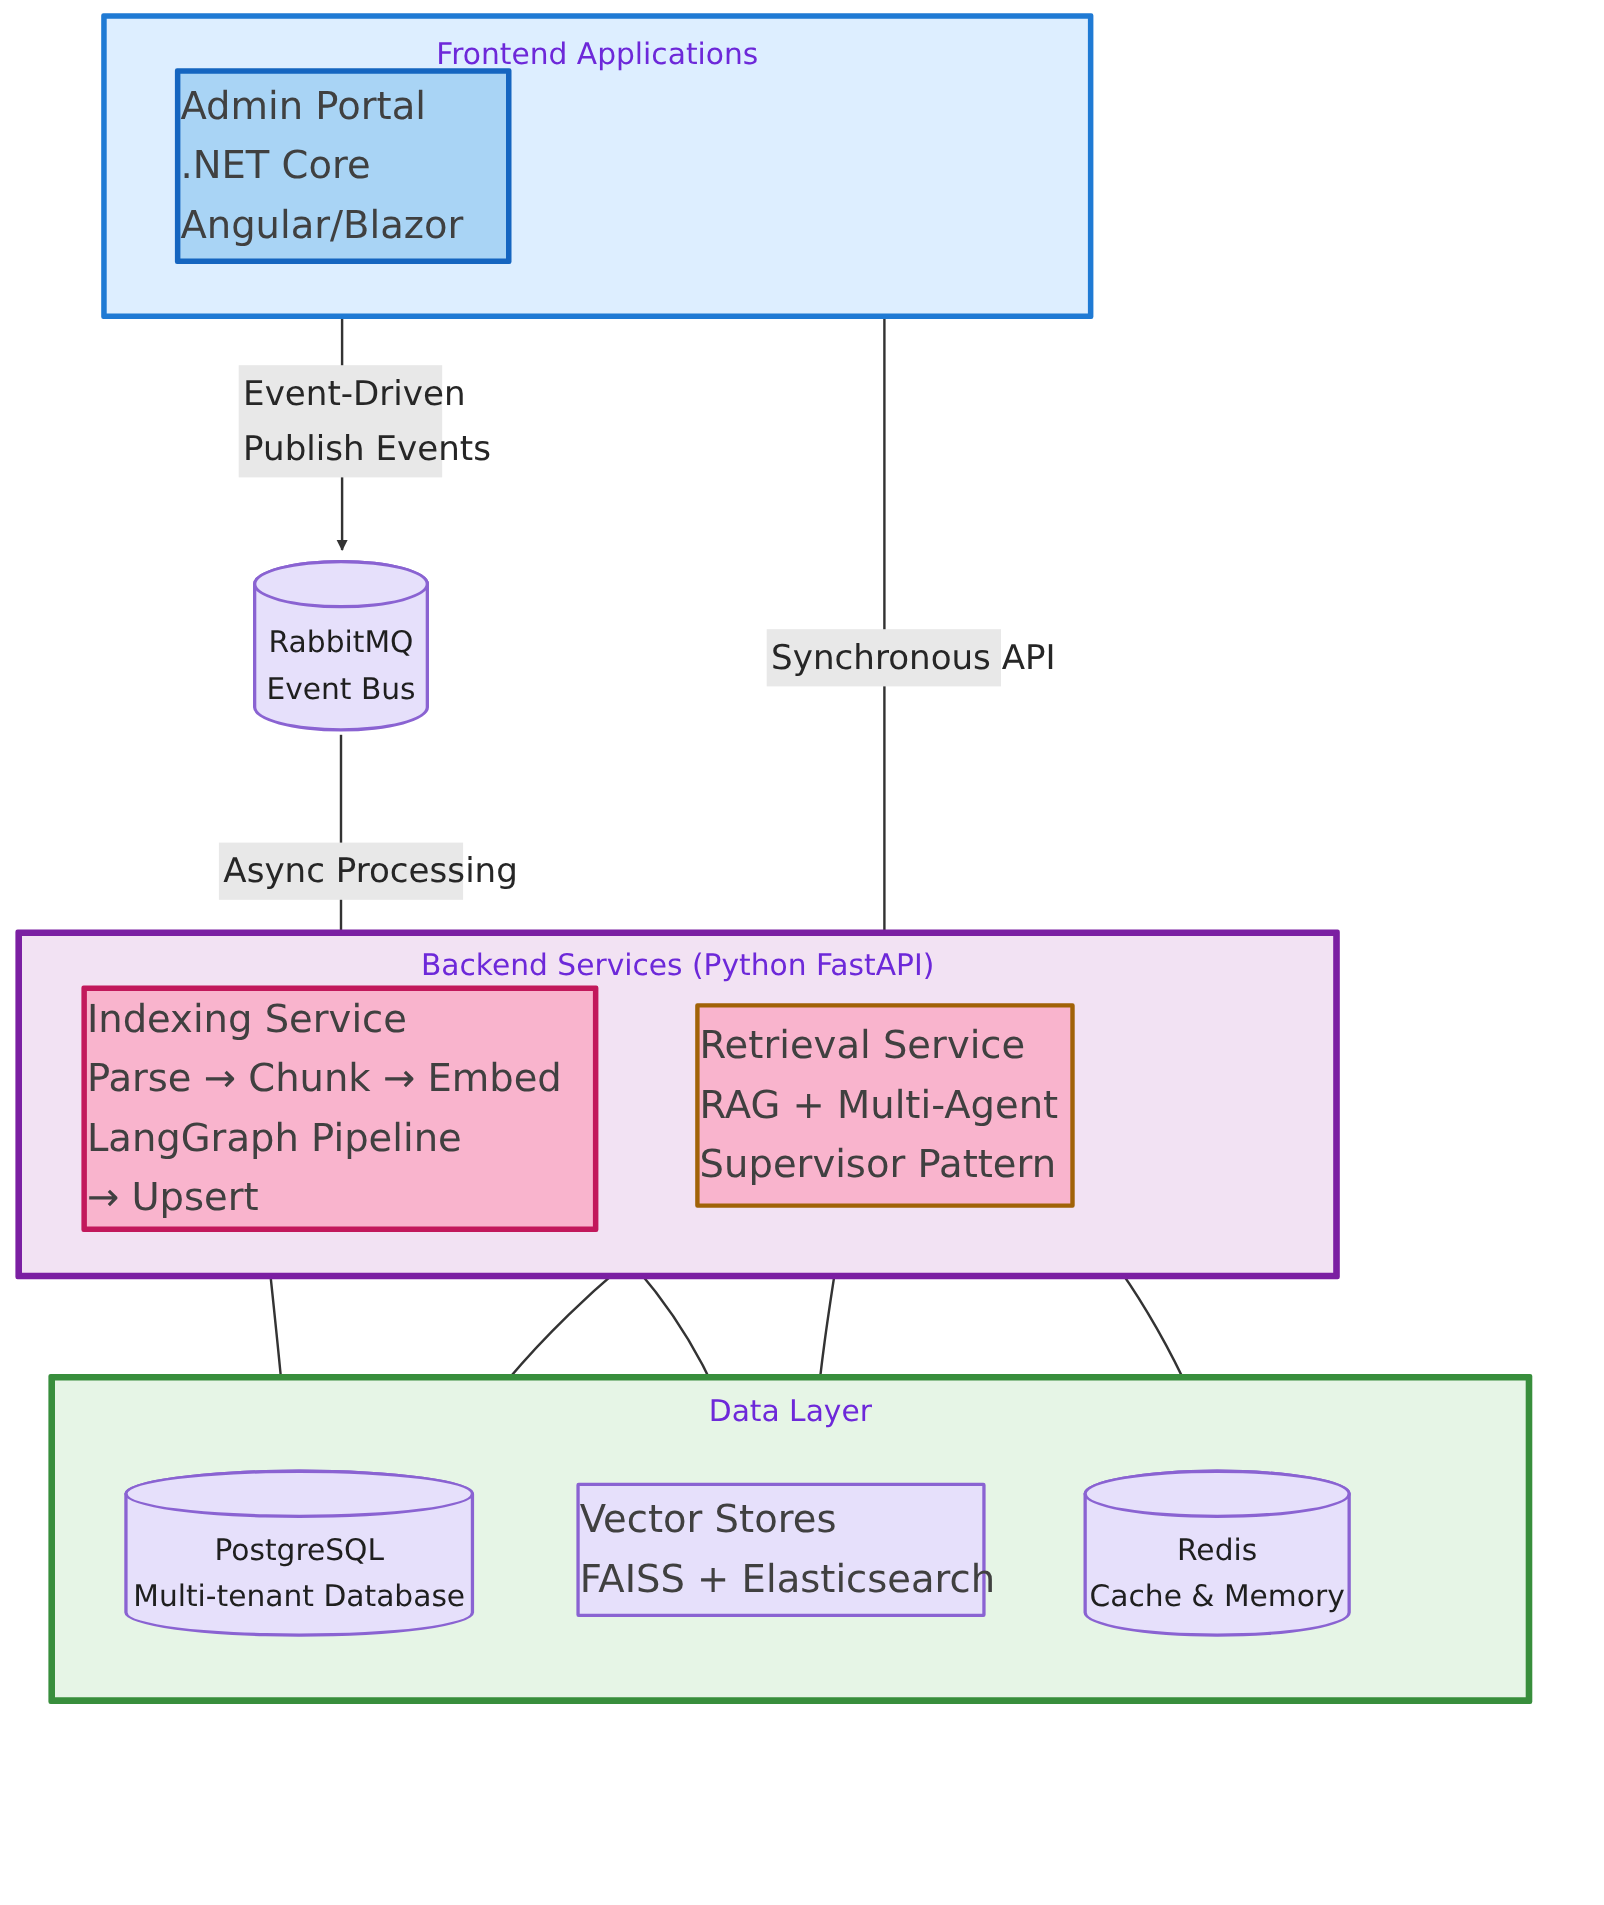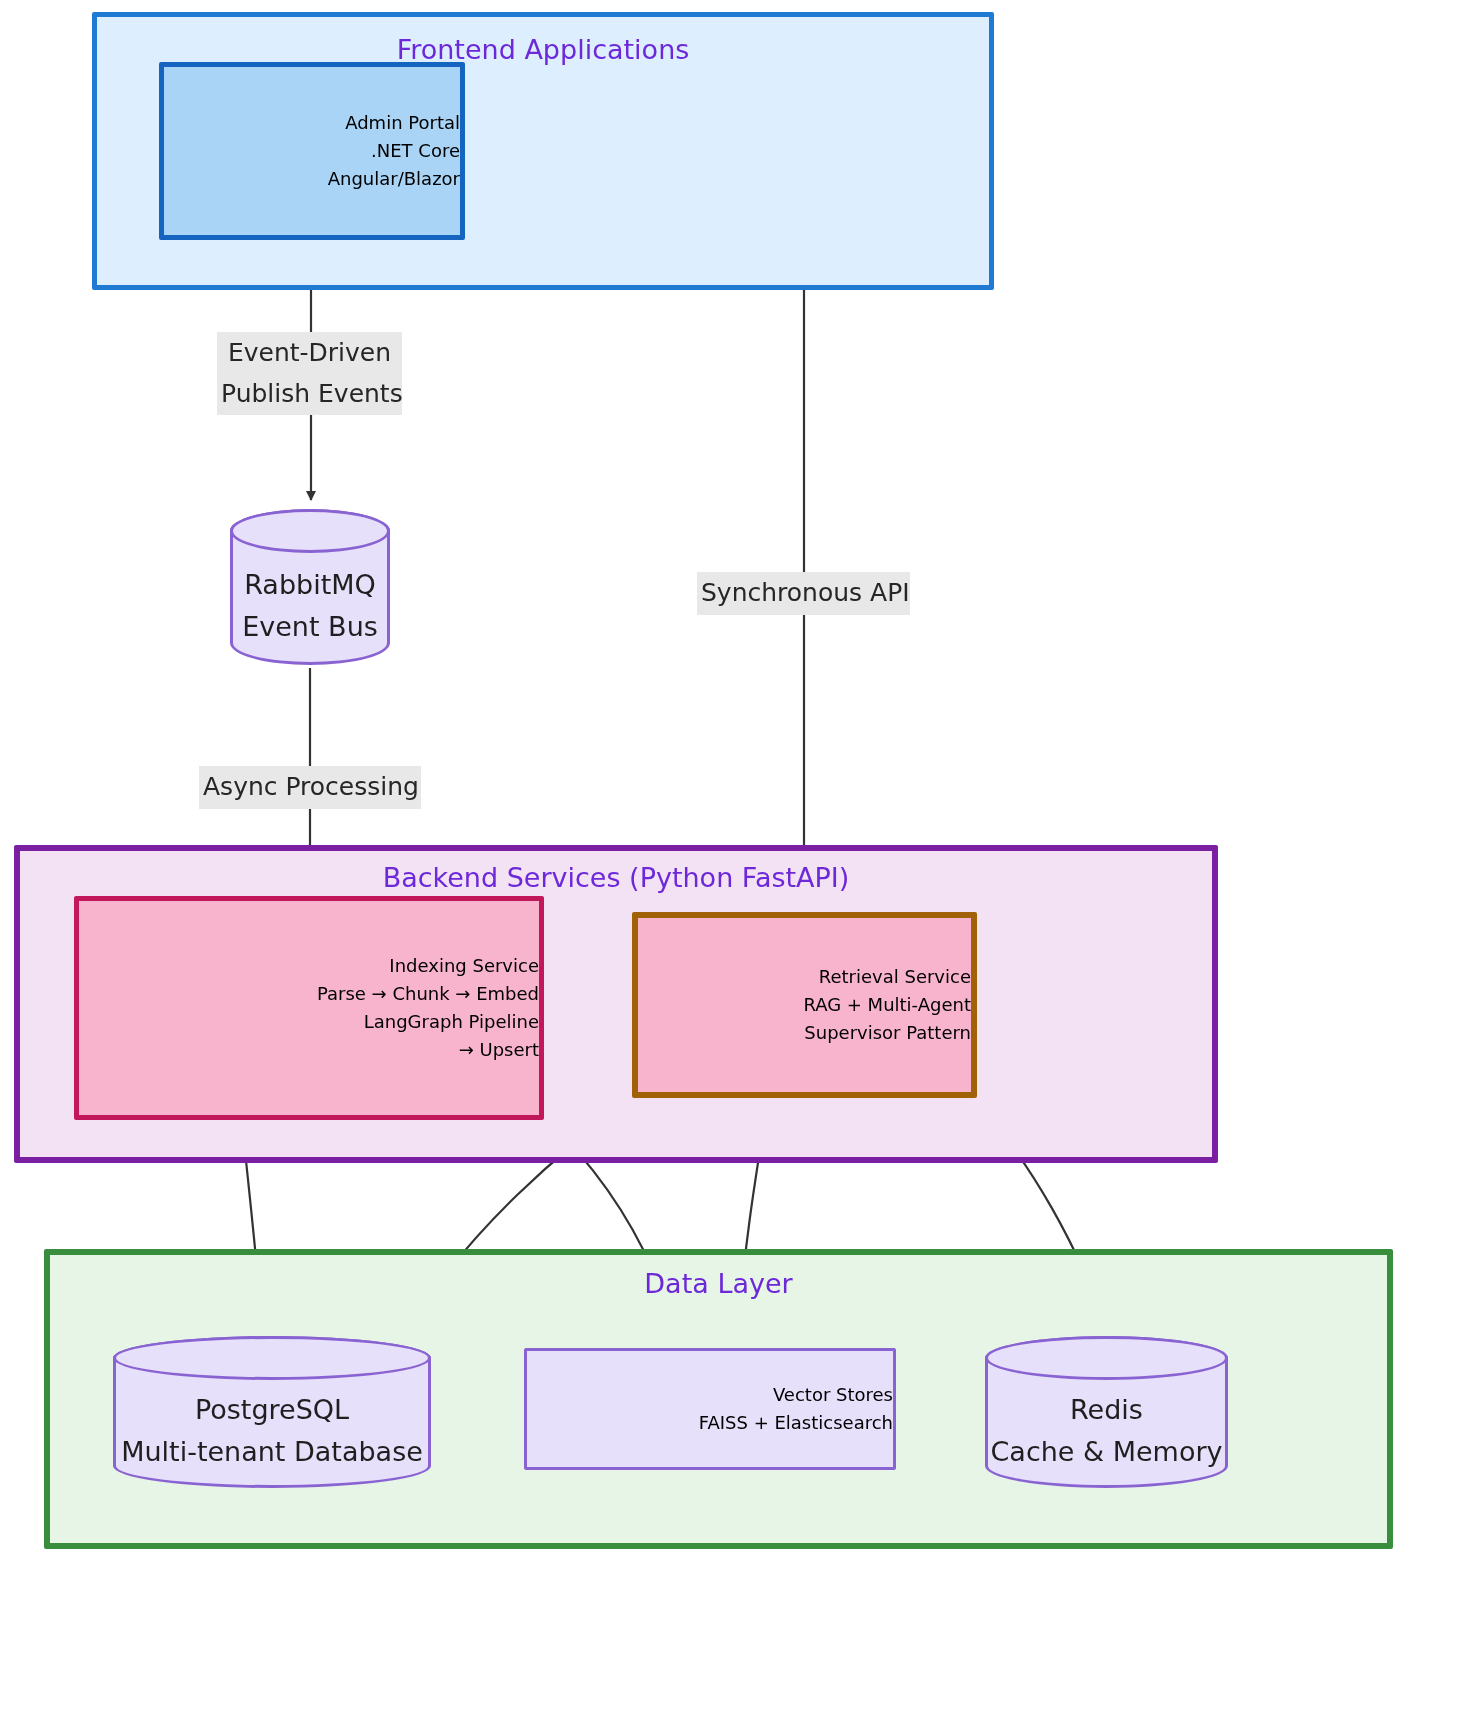--- a/index.html
+++ b/index.html
@@ -70,25 +70,25 @@
   .sg-broker .sg-title  { top: 10px; }
   .sg-backend .sg-title { top: 10px; padding: 0 300px; }
   .sg-data .sg-title    { top: 12px; }
 
   
   .node {
     position: absolute;
     box-sizing: border-box;
     display: flex;
     flex-direction: column;
-    align-items: flex-end;
+    align-items: flex-start;
     justify-content: center;
     text-align: center;
-    font-size: 18px;
-    color: #000000;
+    font-size: 35px;
+    color: #404040;
     line-height: 1.55;
   }
   .node .ln { display: block; white-space: nowrap; }
 
   .n-admin {
     left: 159px; top: 62px; width: 306px; height: 178px;
     background: #a9d4f5;
     border: 5px solid #1565c0;
     border-radius: 2px;
   }
@@ -100,21 +100,21 @@
   }
   .n-indexing {
     left: 74px; top: 896px; width: 470px; height: 224px;
     background: #f9b4cd;
     border: 5px solid #c2185b;
     border-radius: 2px;
   }
   .n-retrieval {
     left: 632px; top: 912px; width: 345px; height: 186px;
     background: #f9b4cd;
-    border: 6px solid #a16207;
+    border: 4px solid #a16207;
     border-radius: 2px;
   }
   .n-vector {
     left: 524px; top: 1348px; width: 372px; height: 122px;
     background: #e6e0fb;
     border: 3px solid #8a63d2;
     border-radius: 2px;
   }
 
   
@@ -149,21 +149,21 @@
   .c-postgres { left: 113px; top: 1336px; width: 318px; height: 152px; }
   .c-postgres .cyl-label { top: 50px; }
   .c-redis { left: 985px; top: 1336px; width: 243px; height: 152px; }
   .c-redis .cyl-label { top: 50px; }
 
   
   .edge-label {
     position: absolute;
     background: #e8e8e8;
     color: #262626;
-    font-size: 25px;
+    font-size: 31px;
     line-height: 1.62;
     text-align: center;
     padding: 1px 4px;
     box-sizing: border-box;
     white-space: nowrap;
   }
   .edge-label .ln { display: block; }
   .el-event   { left: 217px; top: 332px; width: 185px; }
   .el-async   { left: 199px; top: 766px; width: 222px; }
   .el-sync    { left: 697px; top: 572px; width: 213px; }

